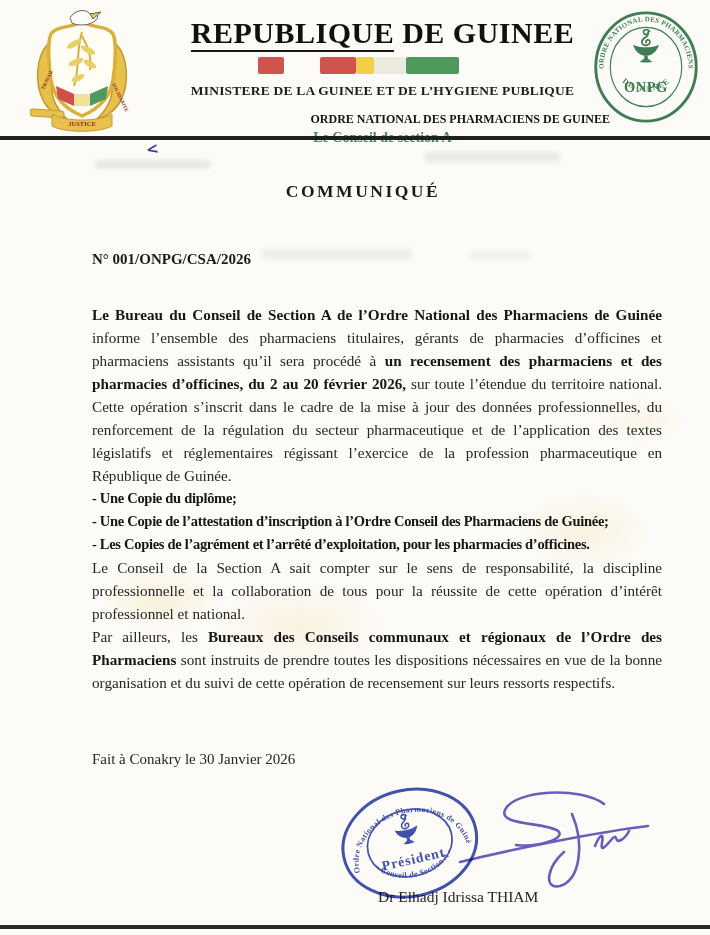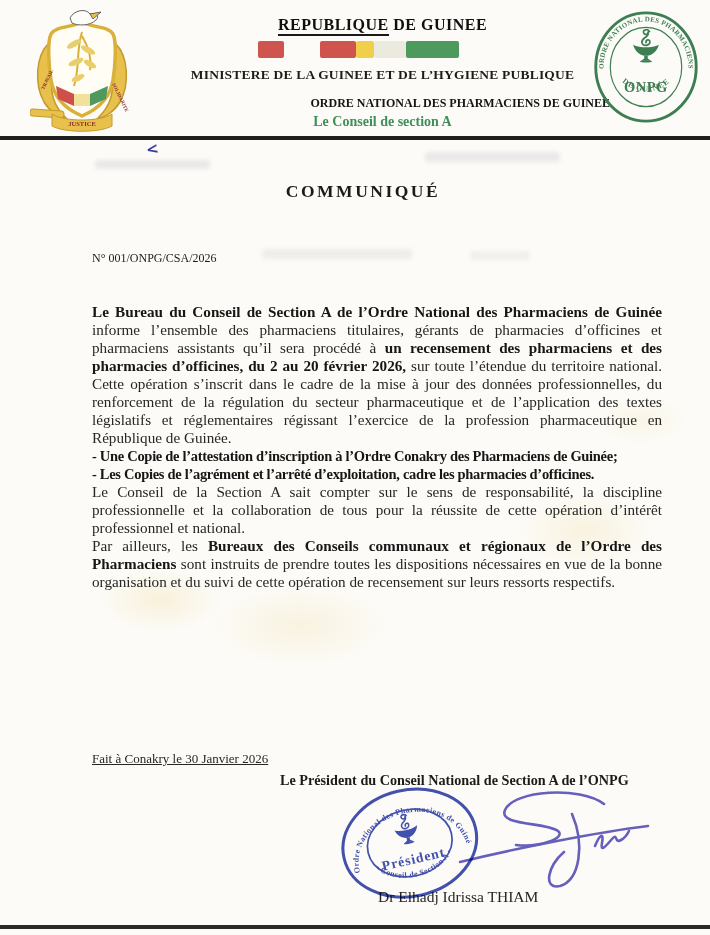--- a/index.html
+++ b/index.html
@@ -10,41 +10,41 @@
       radial-gradient(90px 45px at 160px 600px, rgba(238,216,150,.30), transparent 70%),
       radial-gradient(100px 55px at 585px 530px, rgba(238,216,150,.26), transparent 70%),
       radial-gradient(130px 60px at 300px 625px, rgba(236,210,140,.22), transparent 70%),
       radial-gradient(70px 35px at 640px 420px, rgba(238,216,150,.18), transparent 70%),
       #fcfbf7;
   }
   
   .coa{position:absolute;left:30px;top:6px;width:104px;height:130px;}
   .onpg{position:absolute;left:591px;top:10px;width:110px;height:114px;color:#3e7e53;}
   .head-center{position:absolute;left:155px;top:16px;width:455px;text-align:center;}
-  .republic-title{font-size:16px;font-weight:bold;letter-spacing:.5px;color:#101010;white-space:nowrap;}
+  .republic-title{font-size:30px;font-weight:bold;letter-spacing:.5px;color:#101010;white-space:nowrap;}
   .republic-title .u{border-bottom:2.5px solid #1a1a1a;padding-bottom:1px;}
   .flagbar{display:flex;width:201px;height:17px;margin:7px 0 9px 103px;}
   .flagbar span{display:block;height:100%;border-radius:2px;}
   .ministry{font-size:13.5px;font-weight:600;color:#1c1c1c;letter-spacing:.2px;white-space:nowrap;}
   .order{font-size:12px;font-weight:bold;color:#141414;margin-top:13px;white-space:nowrap;text-align:right;}
   .section{font-size:14px;font-weight:bold;color:#3f8f58;margin-top:3px;}
   .rule{position:absolute;left:0;width:710px;height:3.5px;background:#1f1f1f;}
   .top-rule{top:136px;}
   .bottom-rule{top:925px;background:#2a2a2a;}
   .pen-mark{position:absolute;left:146px;top:140px;color:#3a3d9e;font-family:"DejaVu Sans",sans-serif;
     font-weight:bold;font-size:15px;transform:rotate(-10deg);}
   
   .doc-title{position:absolute;left:8px;top:181px;width:710px;text-align:center;
     font-size:17.5px;font-weight:bold;letter-spacing:2.5px;color:#1b1b1b;}
-  .doc-ref{position:absolute;left:92px;top:251px;font-size:12px;font-weight:normal;color:#1b1b1b;}
-  .body{position:absolute;left:92px;top:303px;width:570px;font-size:15.2px;line-height:18px;text-align:justify;}
+  .doc-ref{position:absolute;left:92px;top:251px;font-size:15px;font-weight:bold;color:#1b1b1b;}
+  .body{position:absolute;left:92px;top:303px;width:570px;font-size:15.2px;line-height:23px;text-align:justify;}
   .body p{margin:0;}
   .body b{color:#161616;}
   .body p.tight{white-space:nowrap;font-size:14.5px;letter-spacing:-.3px;}
-  .date-line{position:absolute;left:92px;top:751px;font-size:13px;text-decoration:underline;}
+  .date-line{position:absolute;left:92px;top:751px;font-size:15px;}
   .signatory-title{position:absolute;left:280px;top:772px;font-size:14.2px;font-weight:bold;
     color:#1b1b1b;white-space:nowrap;z-index:1;}
   .signatory-name{position:absolute;left:378px;top:888px;font-size:15.5px;color:#262626;z-index:2;}
   
   .stamp{position:absolute;left:334px;top:784px;width:152px;height:120px;color:#3343ab;
     transform:rotate(-13deg);mix-blend-mode:multiply;opacity:.92;z-index:5;}
   .signature{position:absolute;left:452px;top:786px;width:200px;height:112px;z-index:6;
     mix-blend-mode:multiply;}
   
   .smudge{position:absolute;filter:blur(2px);background:#7a7f92;border-radius:3px;}
@@ -130,28 +130,28 @@
   <div class="smudge s1"></div>
   <div class="smudge s2"></div>
   <div class="smudge s3"></div>
   <div class="smudge s4"></div>
 
   <div class="doc-title">COMMUNIQUÉ</div>
   <div class="doc-ref">N° 001/ONPG/CSA/2026</div>
 
   <div class="body">
     <p><b>Le Bureau du Conseil de Section A de l’Ordre National des Pharmaciens de Guinée</b><span> informe l’ensemble des pharmaciens titulaires, gérants de pharmacies d’officines et pharmaciens assistants qu’il sera procédé à </span><b>un recensement des pharmaciens et des pharmacies d’officines, du 2 au 20 février 2026,</b><span> sur toute l’étendue du territoire national. Cette opération s’inscrit dans le cadre de la mise à jour des données professionnelles, du renforcement de la régulation du secteur pharmaceutique et de l’application des textes législatifs et réglementaires régissant l’exercice de la profession pharmaceutique en République de Guinée.</span></p>
-    <p class="tight"><b>- Une Copie de l’attestation d’inscription à l’Ordre Conakry des Pharmaciens de Guinée;</b></p>
-    <p class="tight"><b>- Les Copies de l’agrément et l’arrêté d’exploitation, cadre les pharmacies d’officines.</b></p>
+    <p class="tight"><b>- Une Copie du diplôme;</b></p>
+    <p class="tight"><b>- Une Copie de l’attestation d’inscription à l’Ordre Conseil des Pharmaciens de Guinée;</b></p>
+    <p class="tight"><b>- Les Copies de l’agrément et l’arrêté d’exploitation, pour les pharmacies d’officines.</b></p>
     <p><span>Le Conseil de la Section A sait compter sur le sens de responsabilité, la discipline professionnelle et la collaboration de tous pour la réussite de cette opération d’intérêt professionnel et national.</span></p>
     <p><span>Par ailleurs, les </span><b>Bureaux des Conseils communaux et régionaux de l’Ordre des Pharmaciens</b><span> sont instruits de prendre toutes les dispositions nécessaires en vue de la bonne organisation et du suivi de cette opération de recensement sur leurs ressorts respectifs.</span></p>
   </div>
 
   <div class="date-line">Fait à Conakry le 30 Janvier 2026</div>
-  <div class="signatory-title">Le Président du Conseil National de Section A de l’ONPG</div>
   <div class="signatory-name">Dr Elhadj Idrissa THIAM</div>
 
   <svg class="stamp" viewBox="0 0 160 126">
     <defs>
       <path id="stArcTop" d="M 22,78 A 58,48 0 1 1 138,78" fill="none"></path>
       <path id="stArcBot" d="M 32,70 A 51,42 0 0 0 128,70" fill="none"></path>
     </defs>
     <ellipse cx="80" cy="62" rx="71" ry="56" fill="none" stroke="currentColor" stroke-width="3.2"></ellipse>
     <ellipse cx="80" cy="62" rx="45" ry="35" fill="none" stroke="currentColor" stroke-width="1.8"></ellipse>
     <text font-size="8.4" font-weight="bold" fill="currentColor" letter-spacing=".4"><textPath href="#stArcTop" startOffset="50%" text-anchor="middle">Ordre National des Pharmaciens de Guinée</textPath></text>

